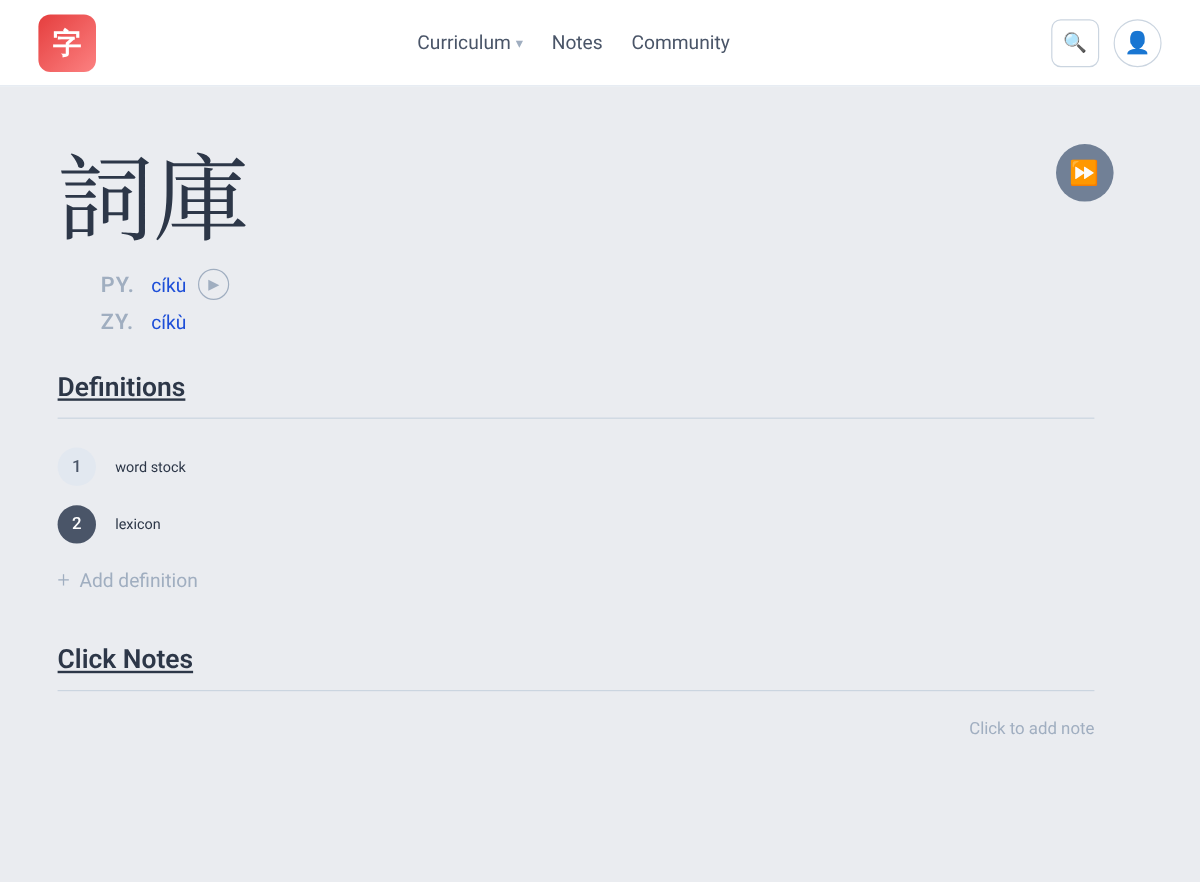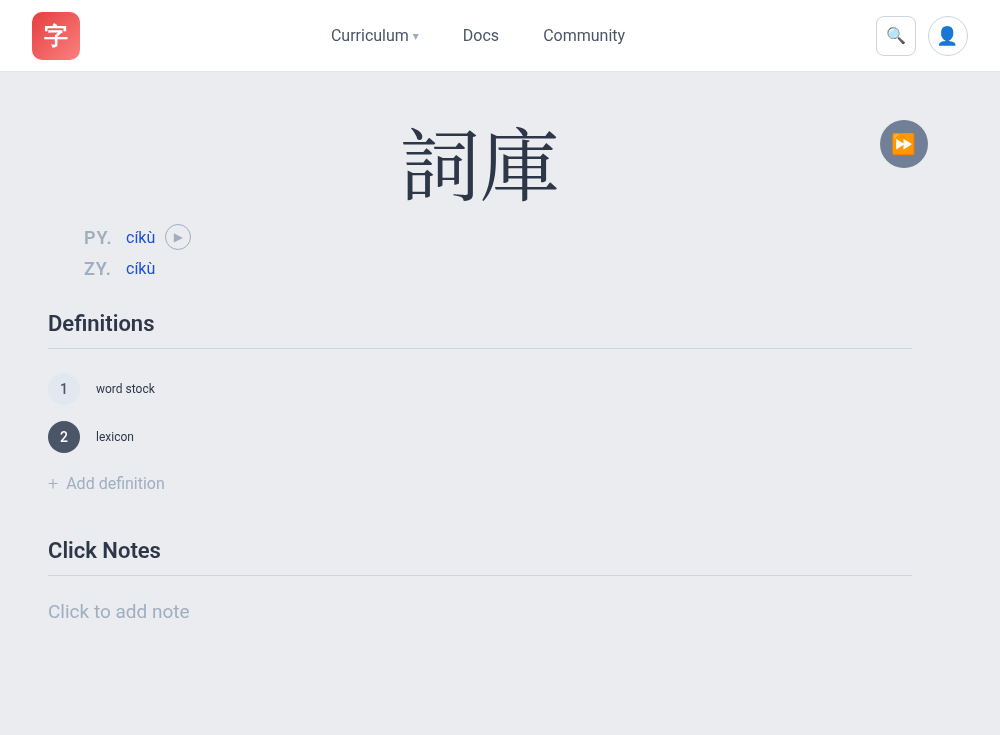--- a/index.html
+++ b/index.html
@@ -42,21 +42,21 @@
       justify-content: center;
       font-size: 24px;
       color: white;
       font-weight: bold;
       cursor: pointer;
     }
 
     .header-nav {
       display: flex;
       align-items: center;
-      gap: 44px;
+      gap: 24px;
     }
 
     .nav-item {
       display: flex;
       align-items: center;
       gap: 4px;
       font-size: 16px;
       color: #4a5568;
       cursor: pointer;
       text-decoration: none;
@@ -108,21 +108,20 @@
       position: relative;
     }
 
     .character-title {
       font-size: 80px;
       font-weight: 400;
       color: #2d3748;
       line-height: 1;
       margin-bottom: 24px;
       font-family: 'Noto Serif CJK TC', 'Source Han Serif TC', serif;
-      text-align: center;
     }
 
     .pronunciation-block {
       margin-bottom: 32px;
     }
 
     .pronunciation-row {
       display: flex;
       align-items: center;
       gap: 10px;
@@ -162,20 +161,21 @@
     
     .section {
       margin-bottom: 40px;
     }
 
     .section-title {
       font-size: 22px;
       font-weight: 600;
       color: #2d3748;
       margin-bottom: 12px;
+      text-decoration: underline;
     }
 
     .section-divider {
       border: none;
       border-top: 1px solid #cbd5e0;
       margin-bottom: 24px;
     }
 
     
     .definition-list {
@@ -224,23 +224,24 @@
       padding: 4px 0;
     }
 
     .add-icon {
       font-size: 18px;
       font-weight: 300;
     }
 
     
     .notes-placeholder {
-      font-size: 19px;
-      color: #a0aec0;
-      cursor: pointer;
+      font-size: 14px;
+      color: #a0aec0;
+      cursor: pointer;
+      text-align: right;
     }
 
     
     .ff-btn {
       position: absolute;
       top: 48px;
       right: 32px;
       width: 48px;
       height: 48px;
       border-radius: 50%;
@@ -260,21 +261,21 @@
 <header class="header">
   <div class="header-left">
     <div class="logo">字</div>
   </div>
   <nav class="header-nav">
     <a class="nav-item">
       <span>Curriculum</span>
       <span class="nav-chevron">▾</span>
     </a>
     <a class="nav-item">
-      <span>Docs</span>
+      <span>Notes</span>
     </a>
     <a class="nav-item">
       <span>Community</span>
     </a>
   </nav>
   <div class="header-actions">
     <button class="search-btn">
       <span>🔍</span>
     </button>
     <button class="profile-btn">

